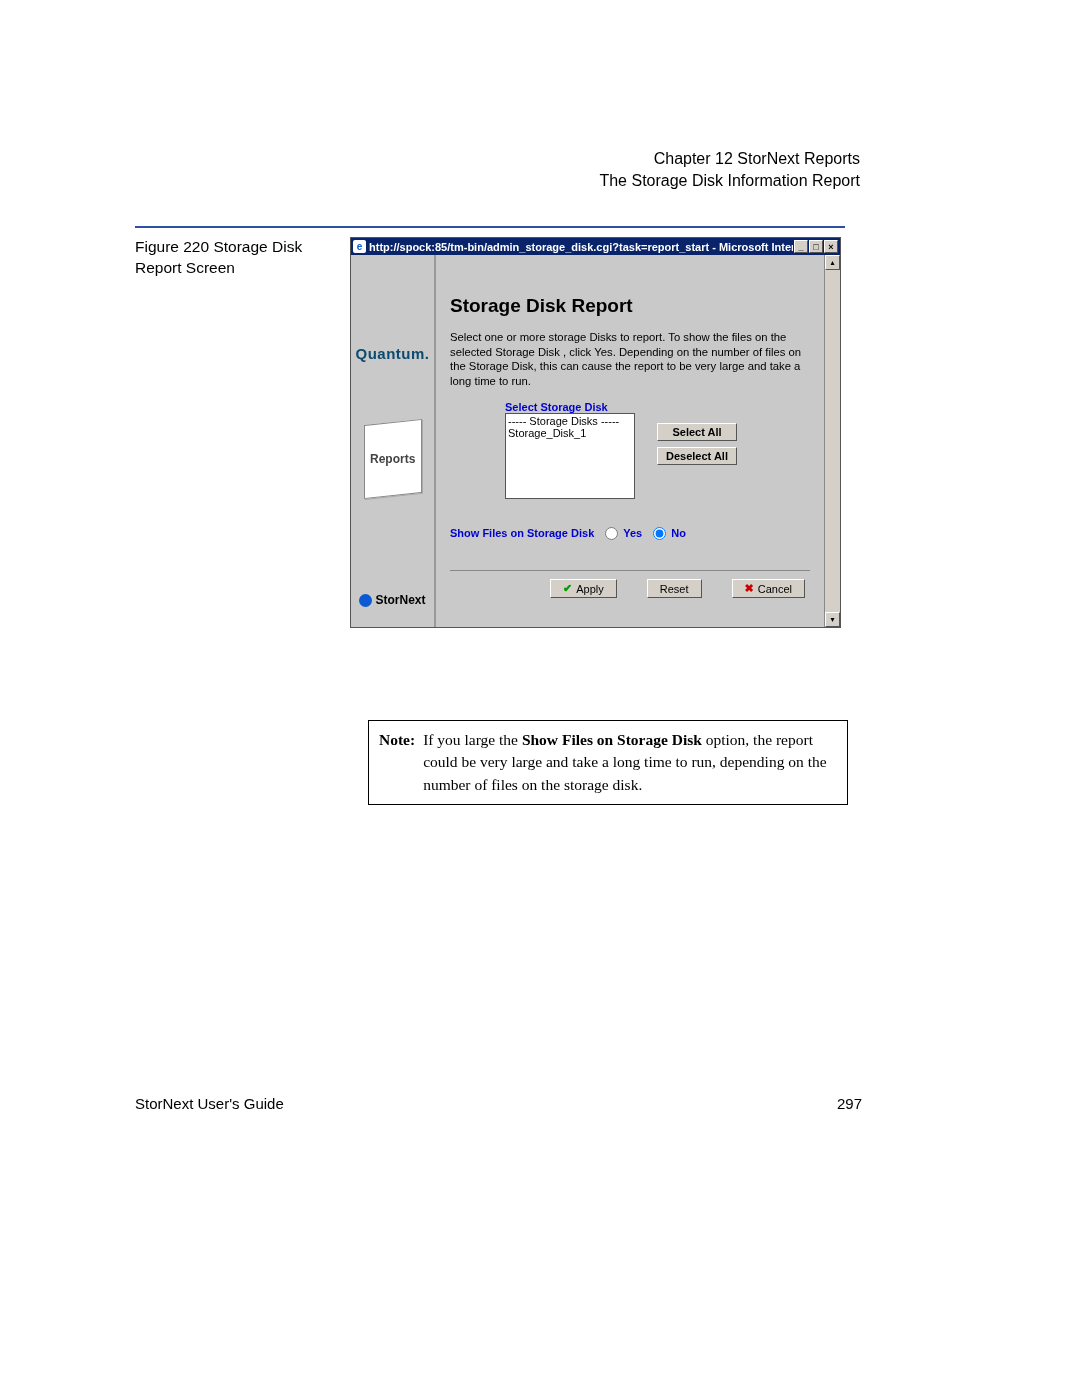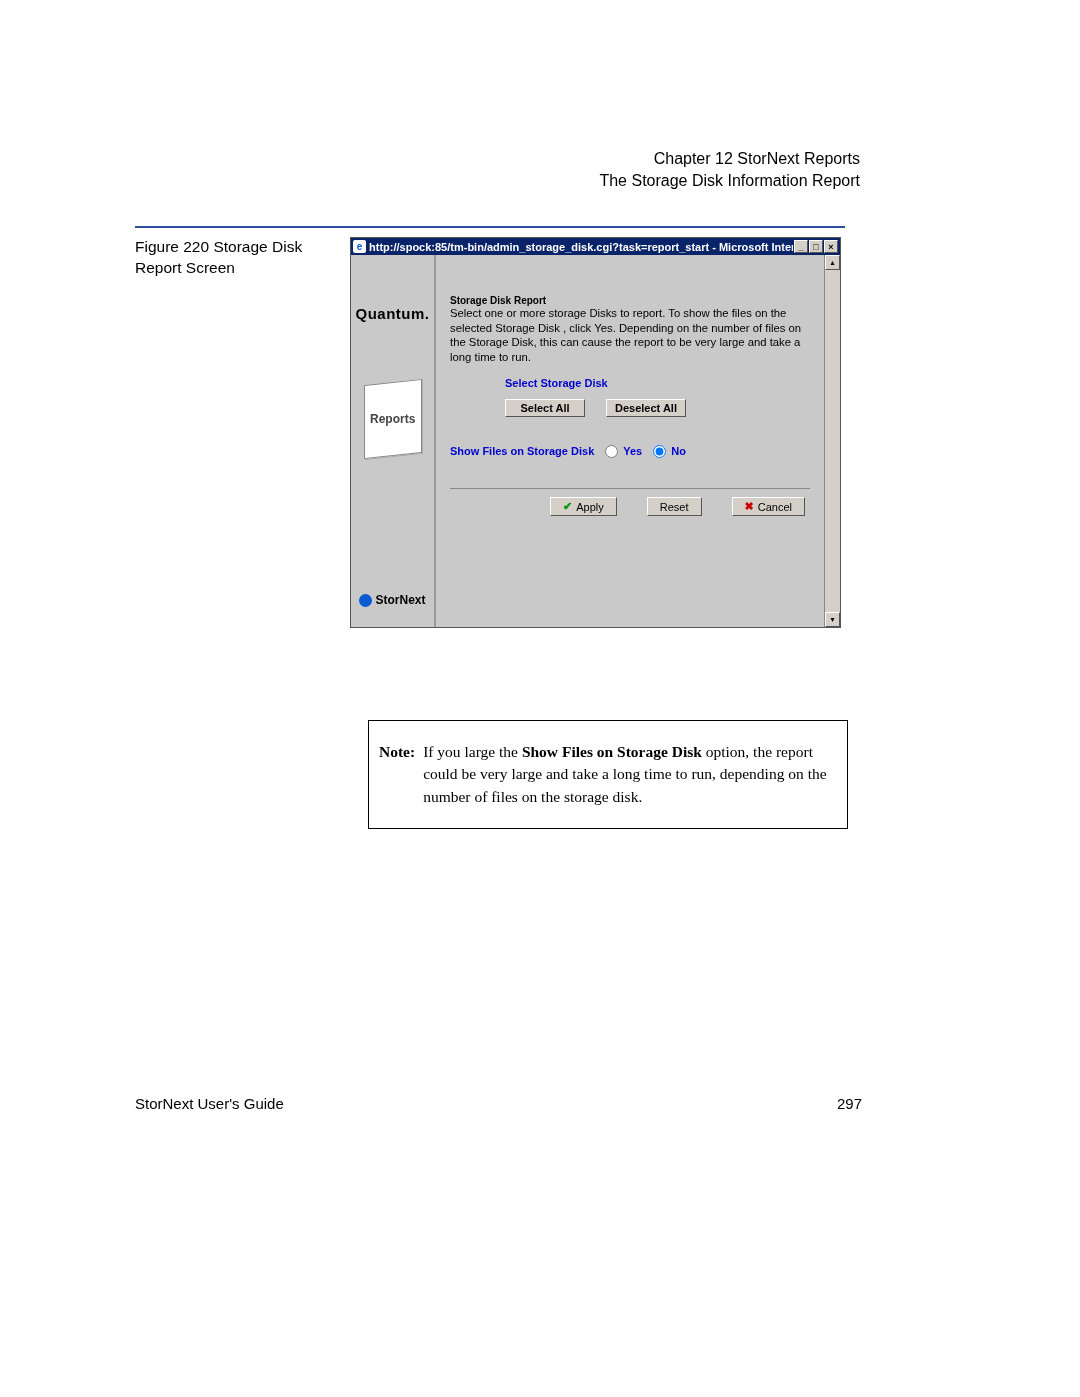--- a/index.html
+++ b/index.html
@@ -109,21 +109,21 @@
   .content-wrap { flex:1; display:flex; }
   .sidebar {
     width: 85px;
     background:#c9c9c9;
     border-right:2px solid #999;
     display:flex;flex-direction:column;align-items:center;
     padding-top:50px;
     box-sizing:border-box;
   }
   .quantum {
-    color:#000000;font-weight:bold;font-size:15px;letter-spacing:0.5px;
+    color:#0c4a6e;font-weight:bold;font-size:15px;letter-spacing:0.5px;margin-top:40px;
   }
   .book {
     margin-top:60px;
     width:56px;height:72px;
     background:#fff;border:1px solid #888;
     transform:skewY(-6deg);
     display:flex;align-items:center;justify-content:center;
     box-shadow:1px 1px 0 #aaa;
   }
   .book span {
@@ -136,29 +136,29 @@
     display:flex;align-items:center;gap:3px;
   }
   .sn-dot{width:13px;height:13px;border-radius:50%;background:#0a5ad6;display:inline-block;}
   .main {
     flex:1;
     padding: 10px 14px 0 14px;
     font-size:12px;
     color:#000;
     display:flex;flex-direction:column;
   }
-  .rep-title{font-weight:bold;font-size:10px;margin:30px 0 0 0;}
+  .rep-title{font-weight:bold;font-size:19px;margin:30px 0 13px 0;}
   .rep-desc{font-size:11.3px;line-height:1.3;margin-bottom:12px;}
   .sel-label{color:#0000d0;font-size:11px;font-weight:bold;margin-left:55px;margin-bottom:0;}
   .sel-row{display:flex;align-items:flex-start;gap:22px;margin-left:55px;}
   .listbox{
     width:130px;height:86px;background:#fff;border:1px solid #555;
     font-size:11px;padding:1px 2px;box-sizing:border-box;
   }
-  .side-btns{display:flex;flex-direction:row;gap:21px;margin-top:10px;}
+  .side-btns{display:flex;flex-direction:column;gap:6px;margin-top:10px;}
   .ui-btn{
     background:#d4d0c8;border:1px solid #fff;border-right-color:#555;border-bottom-color:#555;
     font-size:11px;font-weight:bold;padding:2px 8px;min-width:80px;text-align:center;
     box-sizing:border-box;
   }
   .showfiles{margin-top:28px;color:#0000d0;font-size:11px;font-weight:bold;}
   .showfiles input{margin:0 2px 0 8px;vertical-align:middle;}
   .btn-row{
     border-top:1px solid #888;margin-top:30px;padding-top:8px;
     display:flex;gap:30px;justify-content:flex-start;padding-left:100px;
@@ -172,21 +172,21 @@
   .xmk{color:#c00;font-weight:bold;}
   
   .step-block{
     position:absolute;top:655px;left:350px;width:500px;
     font-family: Georgia, 'Times New Roman', serif;
     font-size:16px;line-height:1.45;
   }
   .step-num{font-weight:bold;display:inline-block;width:18px;}
   .note-box{
     position:absolute;top:720px;left:368px;width:480px;
-    border:1px solid #000;padding:20px 10px;
+    border:1px solid #000;padding:8px 10px;
     font-family: Georgia, 'Times New Roman', serif;
     font-size:15.5px;line-height:1.45;
     box-sizing:border-box;
     display:flex;gap:8px;
   }
   .note-label{font-weight:bold;flex:0 0 auto;}
   .footer-left{position:absolute;bottom:285px;left:135px;font-size:15px;}
   .footer-right{position:absolute;bottom:285px;right:218px;font-size:15px;}
   b{font-weight:bold;}
 </style>
@@ -221,20 +221,24 @@
           <div class="stornext-logo">
             <span class="sn-dot"></span>
             <span>StorNext</span>
           </div>
         </div>
         <div class="main">
           <div class="rep-title">Storage Disk Report</div>
           <div class="rep-desc">Select one or more storage Disks to report. To show the files on the selected Storage Disk , click Yes. Depending on the number of files on the Storage Disk, this can cause the report to be very large and take a long time to run.</div>
           <div class="sel-label">Select Storage Disk</div>
           <div class="sel-row">
+            <div class="listbox">
+              <div>----- Storage Disks -----</div>
+              <div>Storage_Disk_1</div>
+            </div>
             <div class="side-btns">
               <div class="ui-btn">Select All</div>
               <div class="ui-btn">Deselect All</div>
             </div>
           </div>
           <div class="showfiles">
             <span>Show Files on Storage Disk</span>
             <input type="radio" name="sf" style="">
             <span style="color:#0000d0;">Yes</span>
             <input type="radio" name="sf" checked="" style="">

